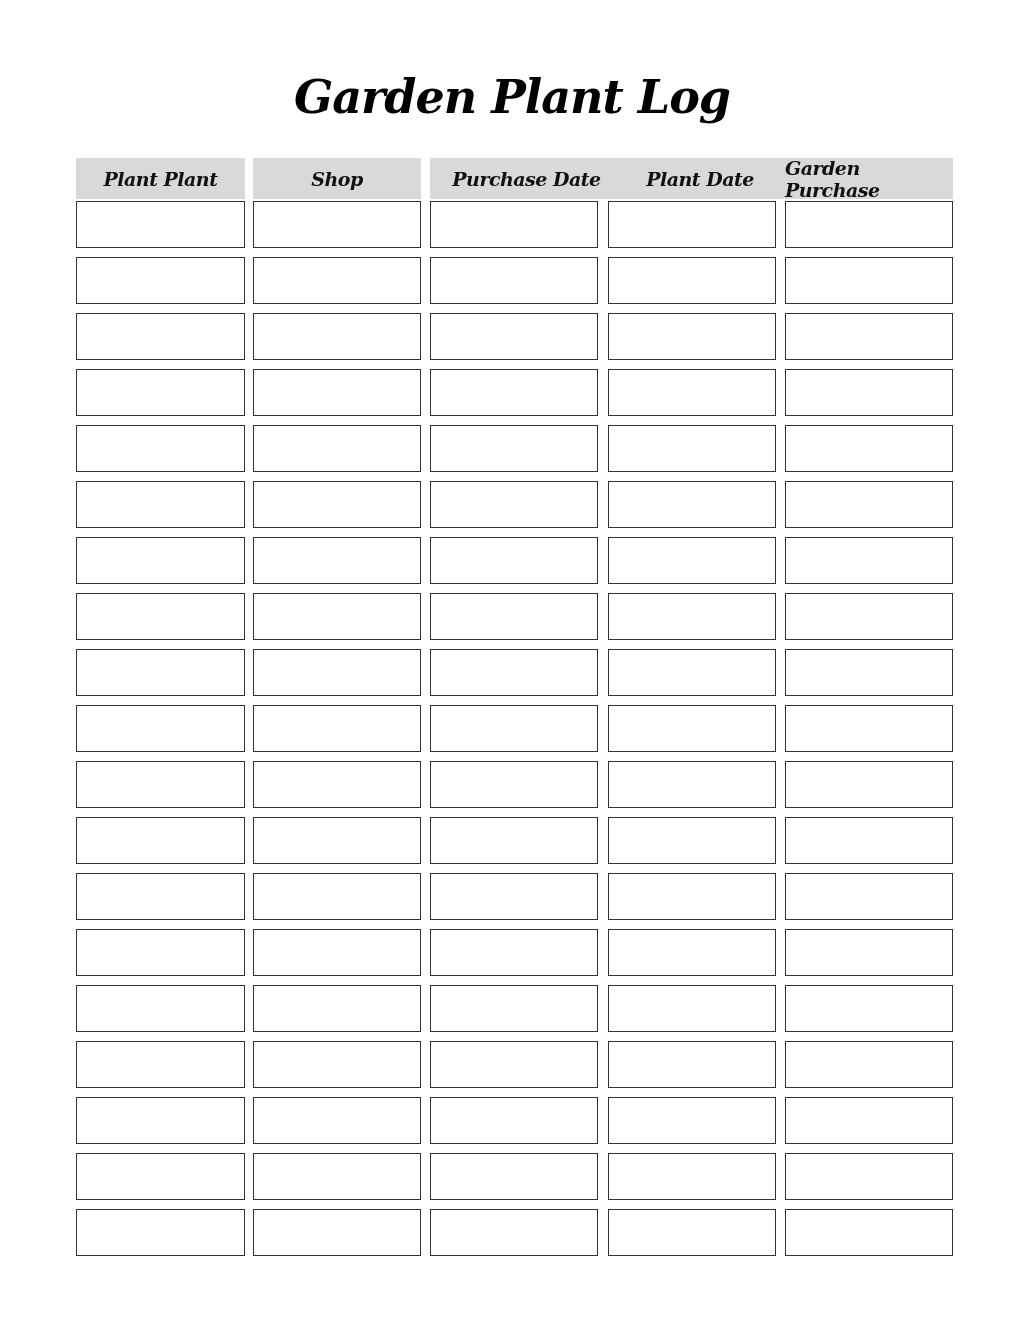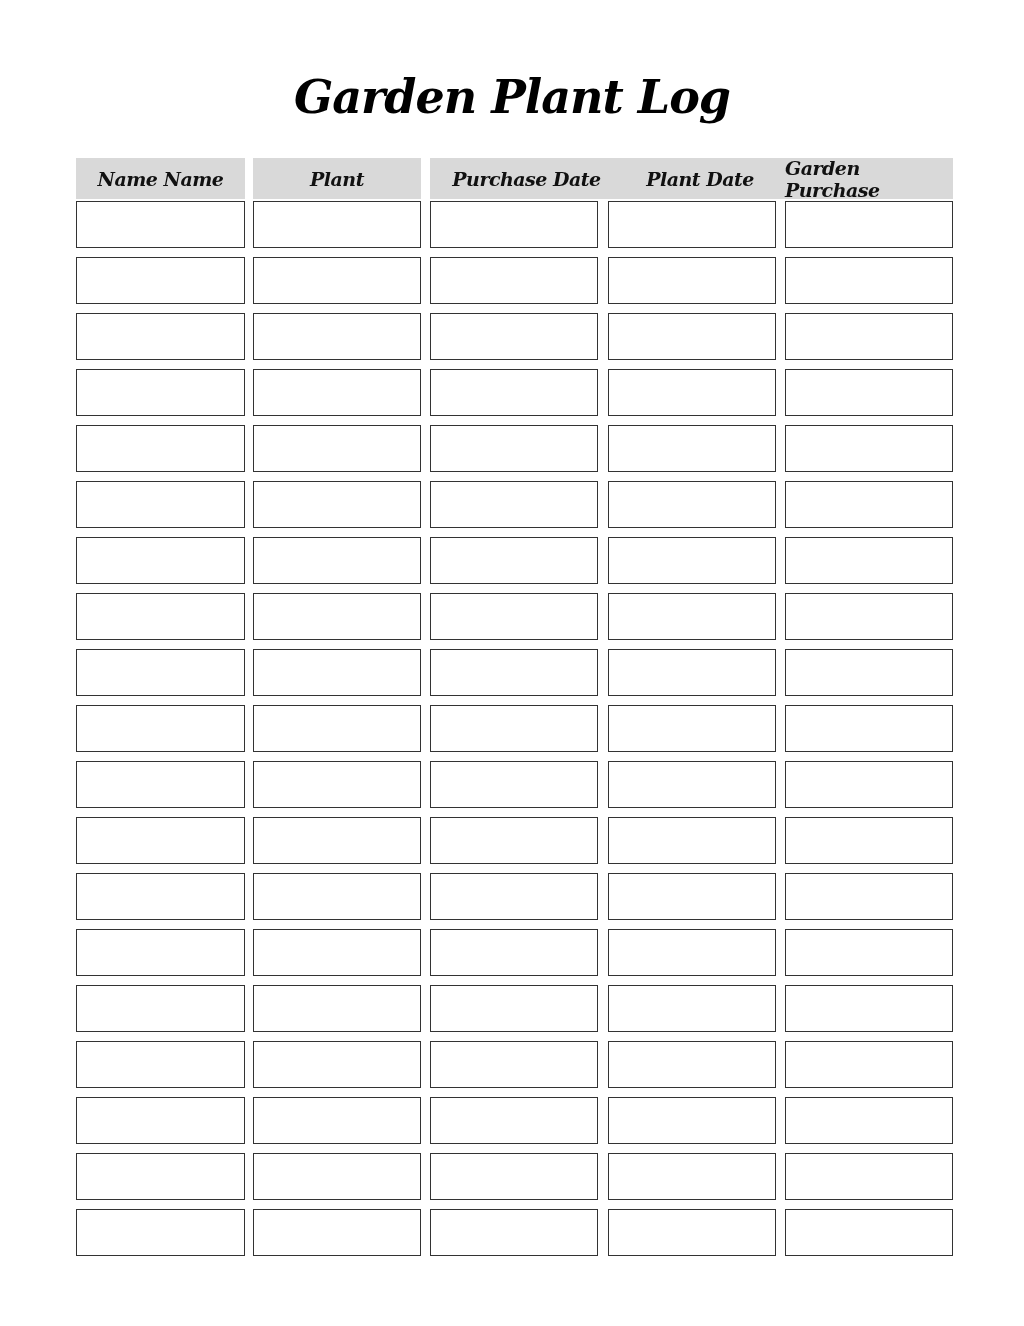--- a/index.html
+++ b/index.html
@@ -18,22 +18,22 @@
   .cell {
     position: absolute; height: 45px; border: 1.5px solid #333; box-sizing: border-box;
     background: #fff;
   }
 </style>
 </head>
 <body>
 
 <div class="title">Garden Plant Log</div>
 <div id="table">
-    <div class="header-cell" style="left: 76px; width: 169px;">Name Name</div>
-    <div class="header-cell" style="left: 253px; width: 168px;">Plant</div>
+    <div class="header-cell" style="left: 76px; width: 169px;">Plant Plant</div>
+    <div class="header-cell" style="left: 253px; width: 168px;">Shop</div>
     <div class="header-cell" style="left: 430px; width: 193px;">Purchase Date</div>
     <div class="header-cell" style="left: 608px; width: 184px;">Plant Date</div>
     <div class="header-cell" style="left: 785px; width: 168px;">Garden Purchase</div>
     <div class="cell" style="left: 76px; width: 169px; top: 201px; height: 47px;"></div>
     <div class="cell" style="left: 253px; width: 168px; top: 201px; height: 47px;"></div>
     <div class="cell" style="left: 430px; width: 168px; top: 201px; height: 47px;"></div>
     <div class="cell" style="left: 608px; width: 168px; top: 201px; height: 47px;"></div>
     <div class="cell" style="left: 785px; width: 168px; top: 201px; height: 47px;"></div>
     <div class="cell" style="left: 76px; width: 169px; top: 257px; height: 47px;"></div>
     <div class="cell" style="left: 253px; width: 168px; top: 257px; height: 47px;"></div>

